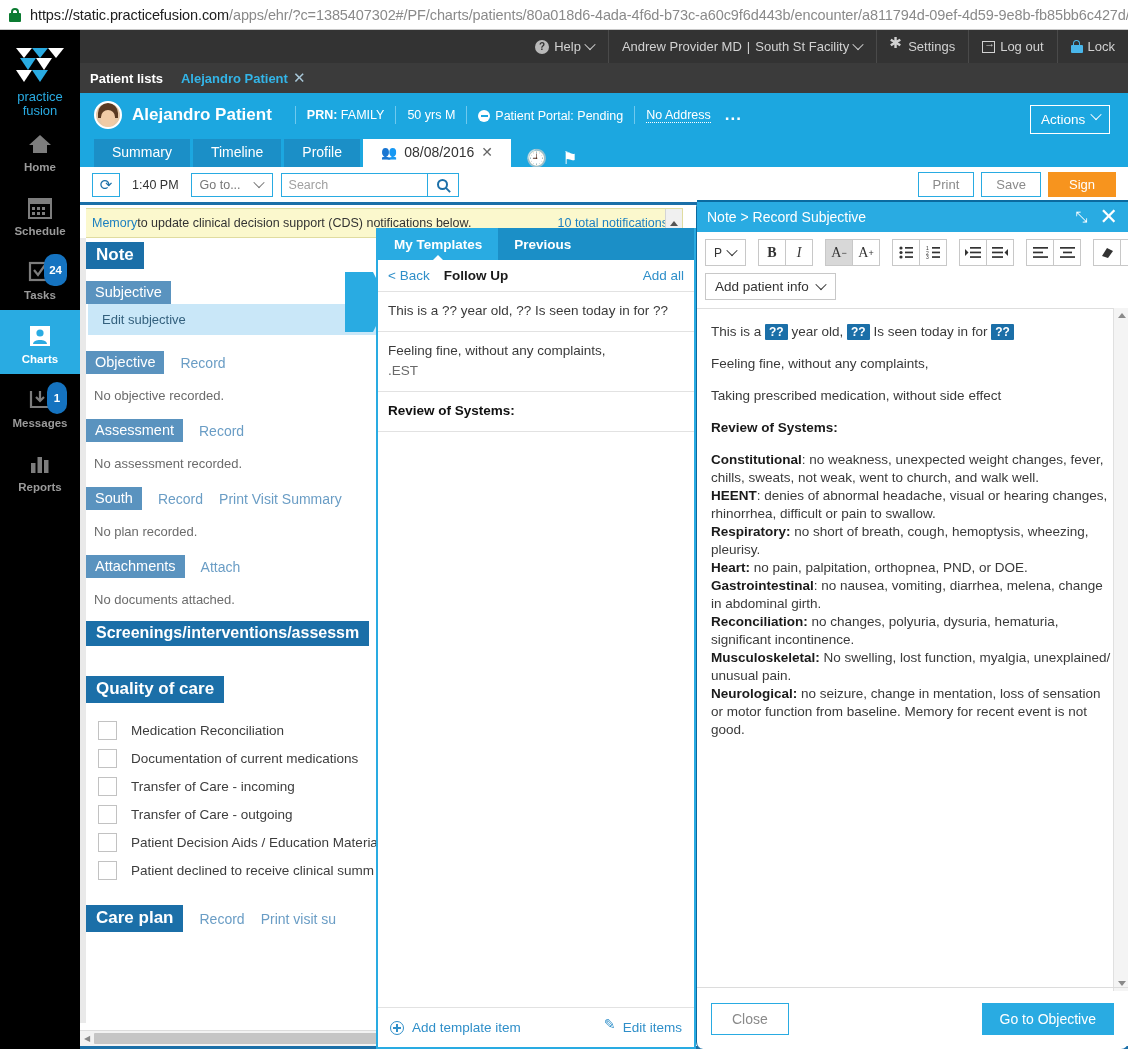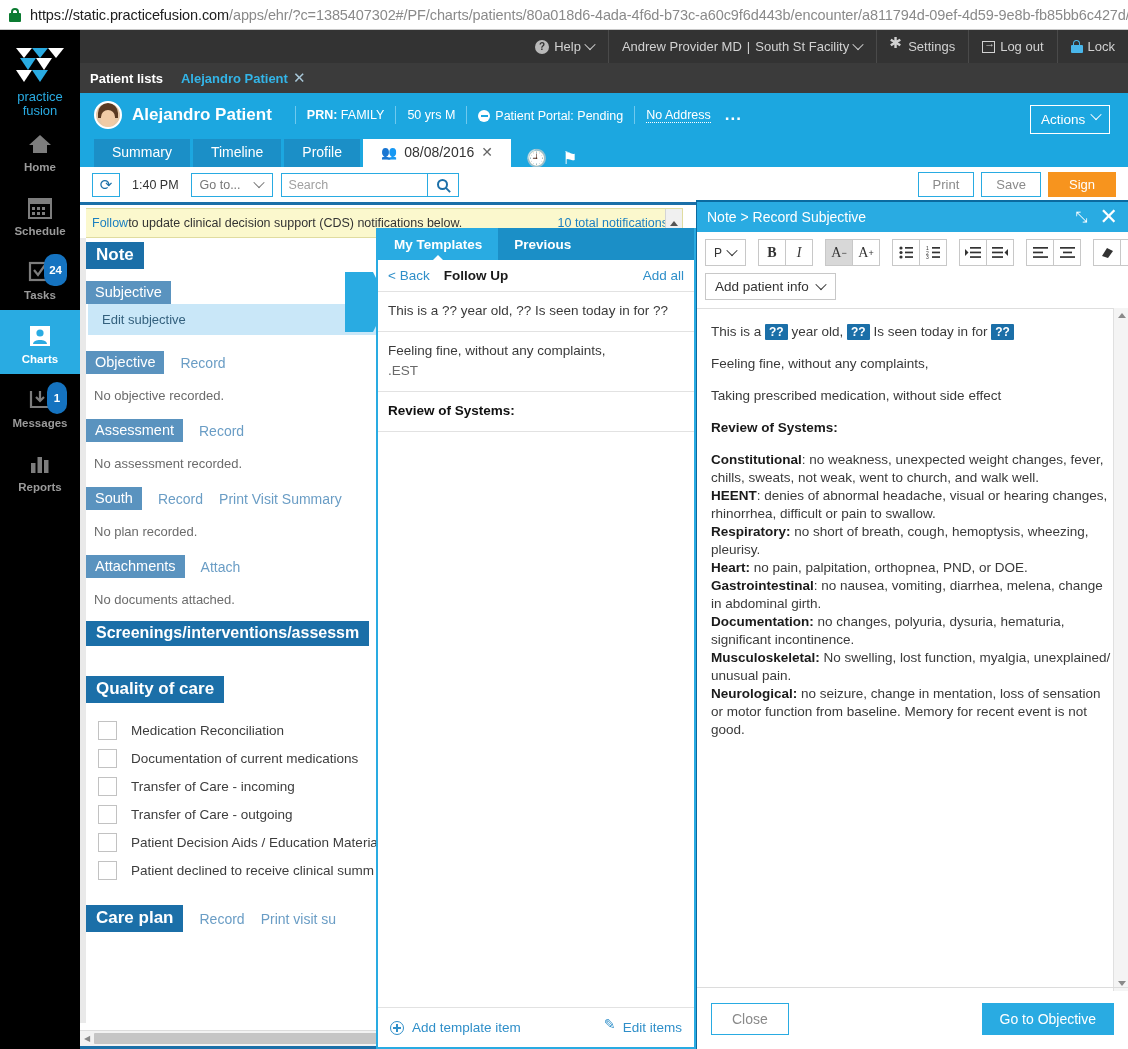--- a/index.html
+++ b/index.html
@@ -225,21 +225,21 @@
   #tmpl-foot .right { margin-left:auto; display:flex; align-items:center; gap:6px; }
   .plus-ico { display:inline-block; width:14px; height:14px; border:1.5px solid #2f8fc9; border-radius:50%; position:relative; }
   .plus-ico:before { content:""; position:absolute; left:5px; top:2px; width:2px; height:8px; background:#2f8fc9; }
   .plus-ico:after  { content:""; position:absolute; left:2px; top:5px; width:8px; height:2px; background:#2f8fc9; }
   .pencil-ico { display:inline-block; width:13px; height:13px; position:relative; }
   .pencil-ico:before { content:"✎"; position:absolute; left:0; top:-5px; font-size:14px; color:#2f8fc9; }
 
   
   #editor {
     position:absolute; left:696px; top:200px; width:432px; height:849px;
-    background:#fff; border-left:1px solid #0b6aa0;
+    background:#fff; border-left:1px solid #0b6aa0;border-radius:7px;
   }
   #ed-title {
     height:32px; background:#29abe2; color:#fff; display:flex; align-items:center;
     padding:0 10px; font-size:14px; border-top:2px solid #0b6aa0;
   }
   #ed-title .sp { margin-left:auto; display:flex; align-items:center; gap:12px; }
   .resize-ico { font-size:15px; transform:rotate(0deg); }
   .close-ico { font-size:22px; line-height:20px; font-weight:300; }
   #ed-toolbar { padding:7px 8px 0; background:#fff; }
   .tb-row { display:flex; align-items:center; gap:0; margin-bottom:7px; }
@@ -471,21 +471,21 @@
       </div>
   </div>
   <div class="right-btns">
     <div class="rb">Print</div>
     <div class="rb">Save</div>
     <div class="rb sign">Sign</div>
   </div>
 </div>
 
 <div id="cds">
-  <span class="refresh-link">Follow</span>
+  <span class="refresh-link">Memory</span>
     <span> to update clinical decision support (CDS) notifications below.</span>
   <span class="count">10 total notifications</span>
   <div id="cds-scroll-up">
       <span class="tri-up"></span>
     </div>
 </div>
 
 <div id="notepanel">
   <div class="leftedge"></div>
 
@@ -718,21 +718,21 @@
     <p><span>This is a </span><span class="tok">??</span><span> year old, </span><span class="tok">??</span><span> Is seen today in for </span><span class="tok">??</span></p>
     <p>Feeling fine, without any complaints,</p>
     <p>Taking prescribed medication, without side effect</p>
     <p><b>Review of Systems:</b></p>
     <div class="ros">
       <div><b>Constitutional</b><span>:</span><span> no weakness, unexpected weight changes, fever, chills, sweats, not weak, went to church, and walk well.</span></div>
       <div><b>HEENT</b><span>:</span><span> denies of abnormal headache, visual or hearing changes, rhinorrhea, difficult or pain to swallow.</span></div>
       <div><b>Respiratory:</b><span></span><span> no short of breath, cough, hemoptysis, wheezing, pleurisy.</span></div>
       <div><b>Heart:</b><span></span><span> no pain, palpitation, orthopnea, PND, or DOE.</span></div>
       <div><b>Gastrointestinal</b><span>:</span><span> no nausea, vomiting, diarrhea, melena, change in abdominal girth.</span></div>
-      <div><b>Documentation:</b><span></span><span> no changes, polyuria, dysuria, hematuria, significant incontinence.</span></div>
+      <div><b>Reconciliation:</b><span></span><span> no changes, polyuria, dysuria, hematuria, significant incontinence.</span></div>
       <div><b>Musculoskeletal:</b><span></span><span> No swelling, lost function, myalgia, unexplained/ unusual pain.</span></div>
       <div><b>Neurological:</b><span></span><span> no seizure, change in mentation, loss of sensation or motor function from baseline. Memory for recent event is not good.</span></div>
     </div>
   </div>
 
   <div id="ed-scroll">
     <div class="up">
         <span class="tri-u"></span>
       </div>
     <div class="dn">

